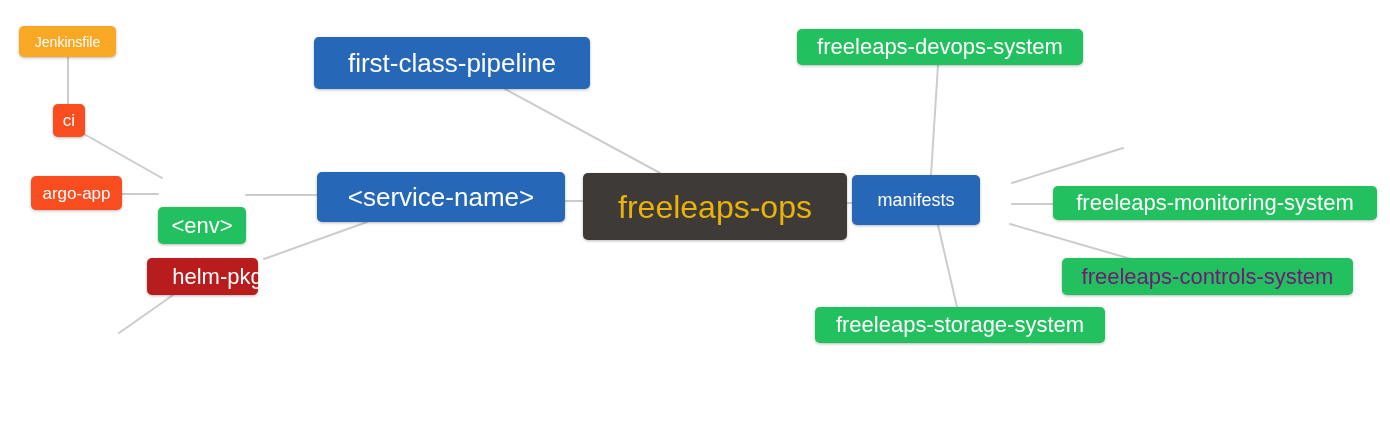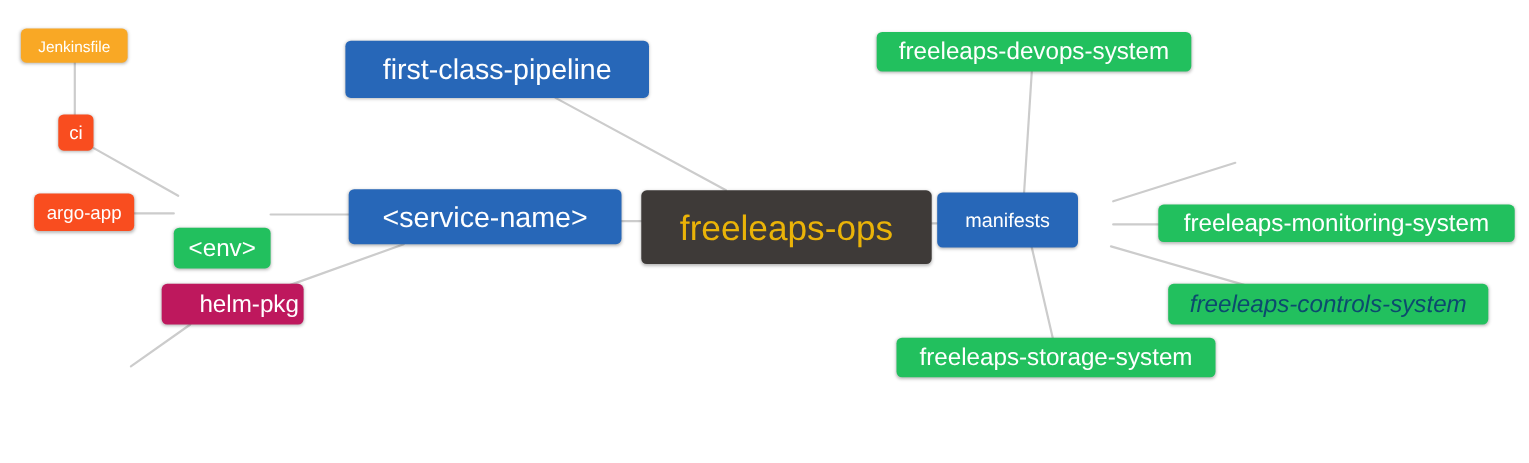--- a/index.html
+++ b/index.html
@@ -57,22 +57,22 @@
       <line x1="1012" y1="183" x2="1123" y2="148" stroke="#cccccc" stroke-width="2" stroke-linecap="round"></line>
       <line x1="1012" y1="204" x2="1053" y2="204" stroke="#cccccc" stroke-width="2" stroke-linecap="round"></line>
       <line x1="1010" y1="224" x2="1131" y2="259" stroke="#cccccc" stroke-width="2" stroke-linecap="round"></line>
       <line x1="938" y1="225" x2="957" y2="307" stroke="#cccccc" stroke-width="2" stroke-linecap="round"></line>
     </svg>
 
 <div class="node" style="left: 19px; top: 26px; width: 97px; height: 31px; font-size: 14px; background: rgb(249, 168, 37); color: rgb(255, 255, 255);">Jenkinsfile</div>
     <div class="node" style="left: 53px; top: 104px; width: 32px; height: 33px; font-size: 17px; background: rgb(249, 77, 31); color: rgb(255, 255, 255);">ci</div>
     <div class="node" style="left: 31px; top: 176px; width: 91px; height: 34px; font-size: 17px; background: rgb(249, 77, 31); color: rgb(255, 255, 255);">argo-app</div>
     <div class="node" style="left: 158px; top: 164px; width: 88px; height: 37px; font-size: 22px; background: rgb(34, 192, 94); color: rgb(255, 255, 255); margin-top: 43px;">&lt;env&gt;</div>
-    <div class="node" style="left: 147px; top: 258px; width: 129px; height: 37px; font-size: 22px; background: #be185d; color: rgb(255, 255, 255); padding-left: 30px;">helm-pkg</div>
+    <div class="node" style="left: 147px; top: 258px; width: 111px; height: 37px; font-size: 22px; background: #b91c1c; color: rgb(255, 255, 255); padding-left: 30px;">helm-pkg</div>
     <div class="node" style="left: 314px; top: 37px; width: 276px; height: 52px; font-size: 26px; background: rgb(39, 103, 184); color: rgb(255, 255, 255);">first-class-pipeline</div>
     <div class="node" style="left: 317px; top: 172px; width: 248px; height: 50px; font-size: 26px; background: rgb(39, 103, 184); color: rgb(255, 255, 255);">&lt;service-name&gt;</div>
     <div class="node" style="left: 583px; top: 173px; width: 264px; height: 67px; font-size: 32px; background: rgb(62, 58, 56); color: #eab308;">freeleaps-ops</div>
     <div class="node" style="left: 852px; top: 175px; width: 128px; height: 50px; font-size: 18px; background: rgb(39, 103, 184); color: rgb(255, 255, 255);">manifests</div>
     <div class="node" style="left: 797px; top: 29px; width: 286px; height: 36px; font-size: 22px; background: rgb(34, 192, 94); color: rgb(255, 255, 255);">freeleaps-devops-system</div>
     <div class="node" style="left: 1053px; top: 186px; width: 324px; height: 34px; font-size: 22px; background: rgb(34, 192, 94); color: rgb(255, 255, 255);">freeleaps-monitoring-system</div>
-    <div class="node" style="left: 1062px; top: 258px; width: 291px; height: 37px; font-size: 22px; background: rgb(34, 192, 94); color: #0c4a6e; font-style: italic;">freeleaps-controls-system</div>
+    <div class="node" style="left: 1062px; top: 258px; width: 291px; height: 37px; font-size: 22px; background: rgb(34, 192, 94); color: #701a75;">freeleaps-controls-system</div>
     <div class="node" style="left: 815px; top: 307px; width: 290px; height: 36px; font-size: 22px; background: rgb(34, 192, 94); color: rgb(255, 255, 255);">freeleaps-storage-system</div>
   </div>
 
 </body></html>

